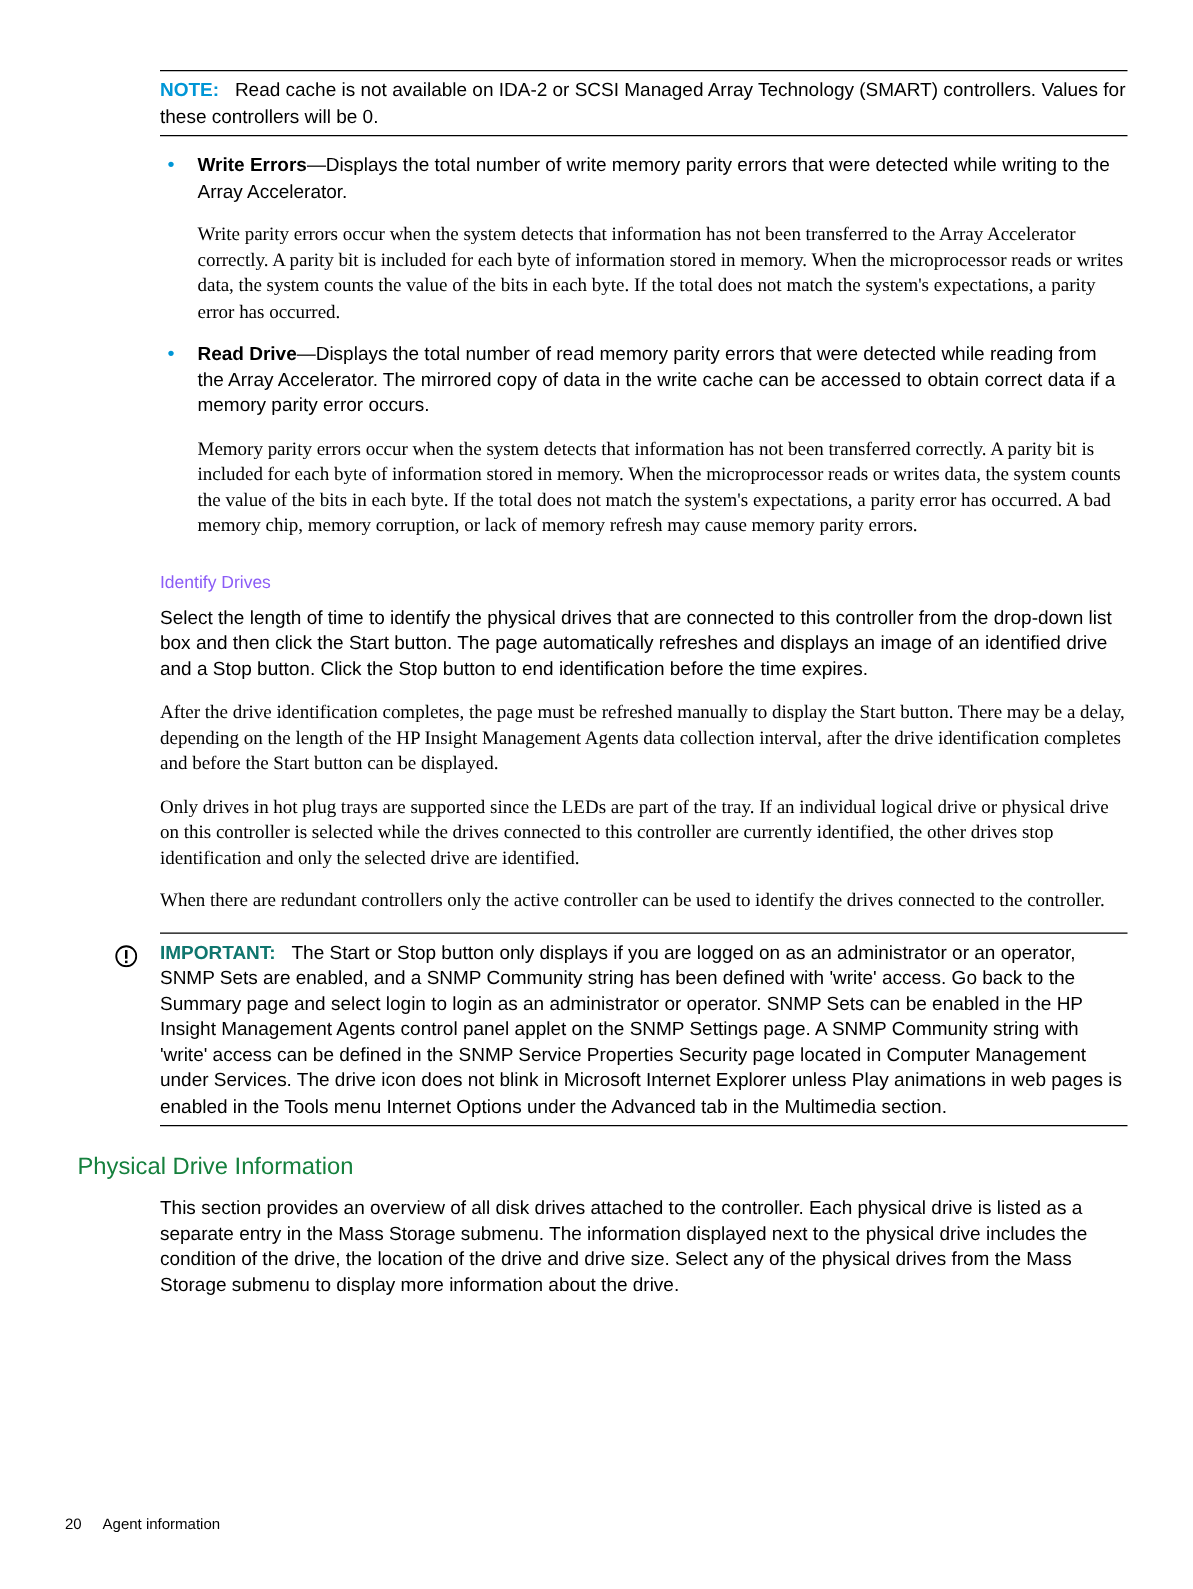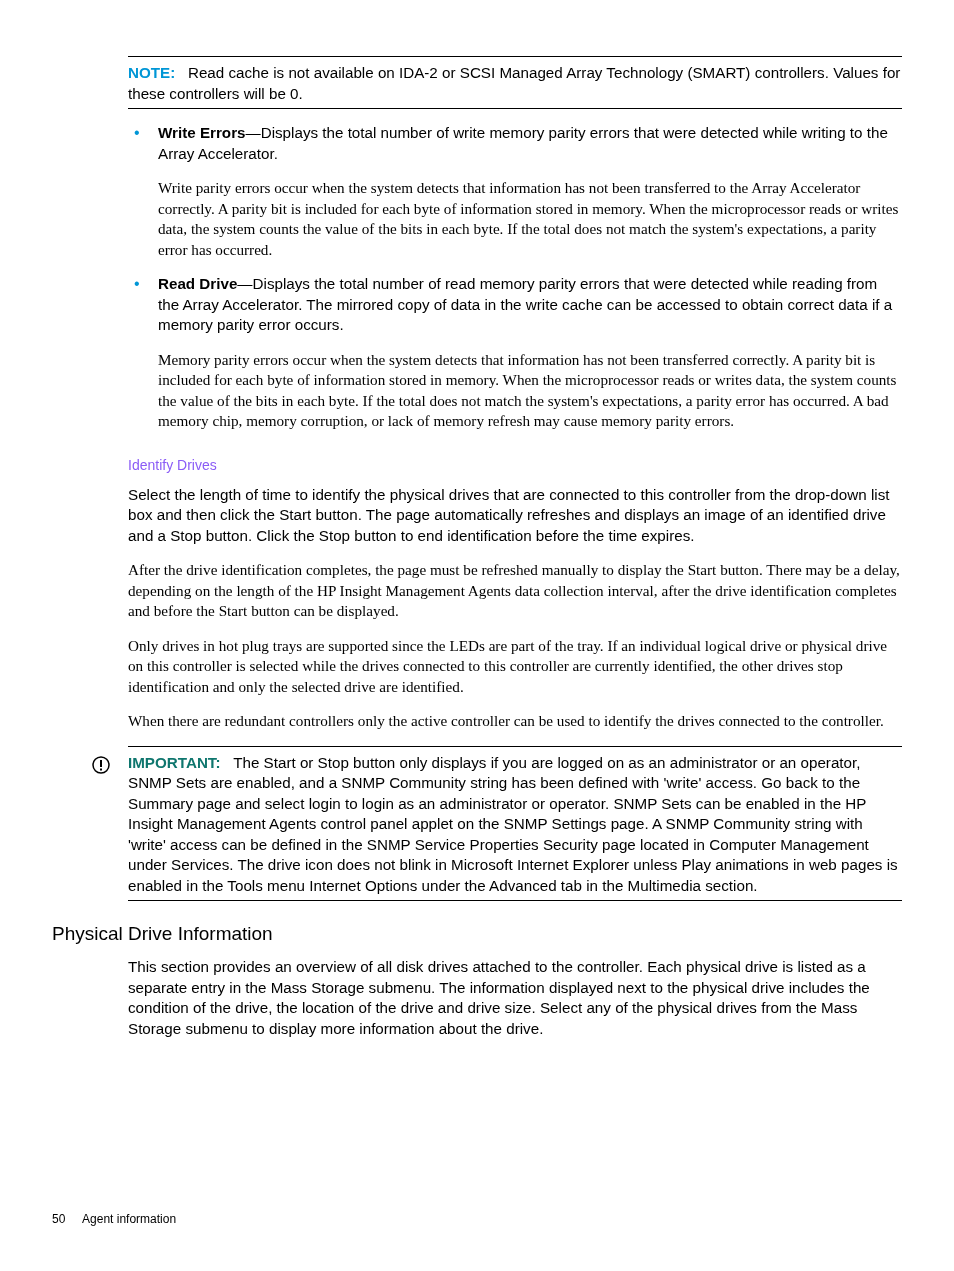--- a/index.html
+++ b/index.html
@@ -58,24 +58,24 @@
   .def-term { font-weight: 700; }
   .para { margin: 10px 0 0 0; }
   .sub-para { margin: 14px 0 0 0; font-family: Liberation Serif, serif; }
   h3.h3 {
     margin: 24px 0 6px 0;
     font-size: 14px;
     font-weight: 400;
     color: #8b5cf6;
   }
   h2.h2 {
-    margin: 20px 0 6px 0;
+    margin: 20px 0 6px 10px;
     font-size: 19px;
     font-weight: 400;
-    color: #000000;
+    color: #15803d;
   }
   .important-block {
     position: relative;
     margin-top: 14px;
   }
   .imp-icon {
     position: absolute;
     left: -36px;
     top: 10px;
   }
@@ -140,17 +140,17 @@
     </div>
 
   </div>
 
   <h2 class="h2">Physical Drive Information</h2>
   <div class="content-col">
     <p class="para">This section provides an overview of all disk drives attached to the controller. Each physical drive is listed as a separate entry in the Mass Storage submenu. The information displayed next to the physical drive includes the condition of the drive, the location of the drive and drive size. Select any of the physical drives from the Mass Storage submenu to display more information about the drive.</p>
   </div>
 
   <div class="footer">
-    <span class="pn">50</span>
+    <span class="pn">20</span>
     <span>Agent information</span>
   </div>
 
 </div>
 
 </body></html>

